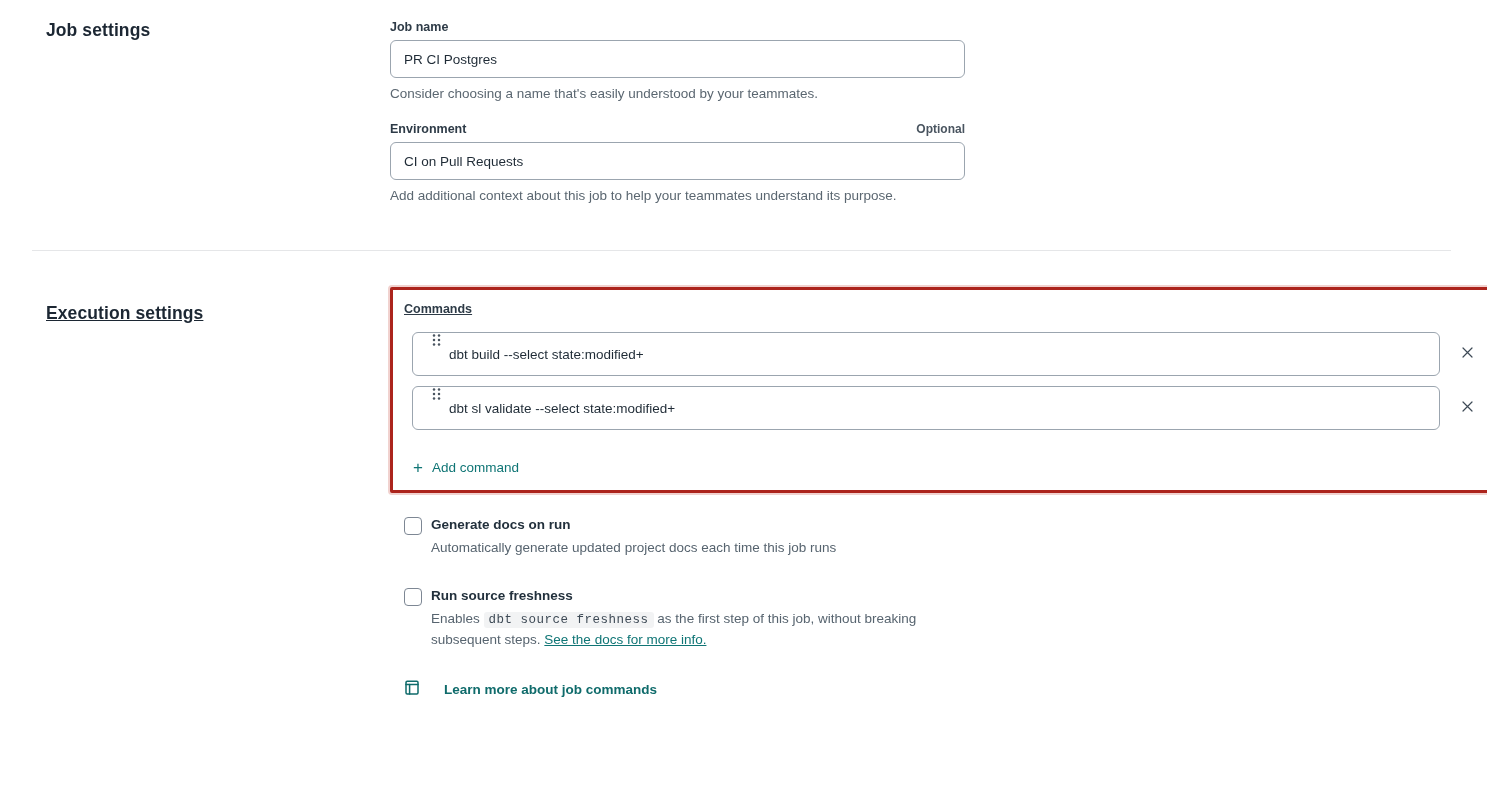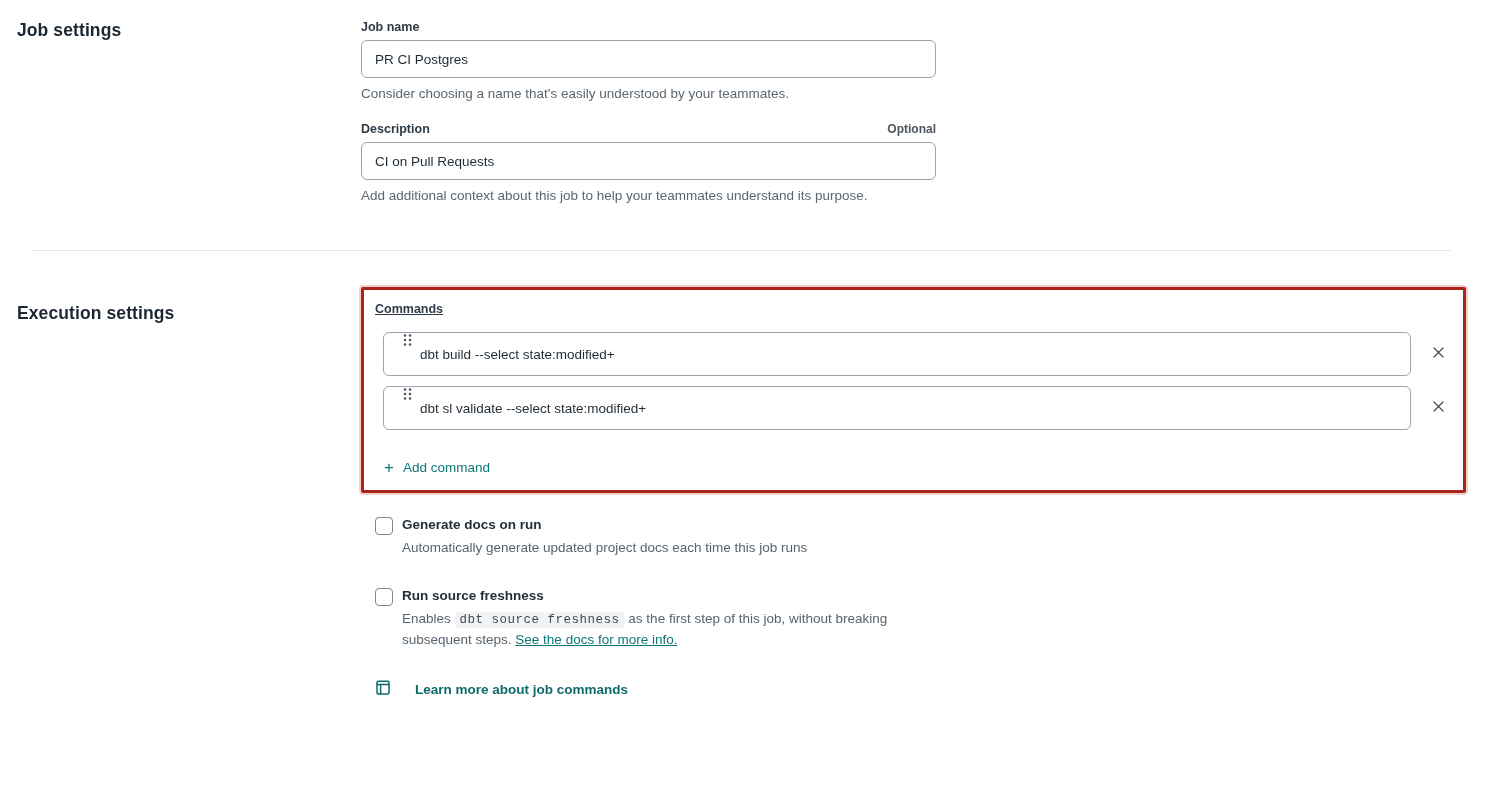--- a/index.html
+++ b/index.html
@@ -6,21 +6,21 @@
   html, body { background: #ffffff; }
   body {
     width: 1487px; height: 804px;
     font-family: "Liberation Sans", "DejaVu Sans", sans-serif;
     color: #1d2936;
     overflow: hidden;
     position: relative;
   }
   .page { width: 1487px; height: 804px; padding-top: 20px; }
 
-  .section { display: flex; padding-left: 17px; padding-right: 27px; }
+  .section { display: flex; padding-left: 46px; padding-right: 27px; }
   .left-col { width: 344px; flex: 0 0 344px; }
   h2.section-heading {
     font-size: 17.5px; font-weight: 700; color: #1c2733; letter-spacing: .1px;
   }
 
   
   .form-col { width: 575px; }
   .field { margin-bottom: 21px; }
   .field:last-child { margin-bottom: 0; }
   .field-label-row { display: flex; justify-content: space-between; align-items: baseline; margin-bottom: 6px; }
@@ -41,21 +41,21 @@
     background: #ffffff; display: flex; align-items: center;
     padding: 0 13px; font-size: 13.5px; color: #1f2b36; cursor: pointer;
   }
   .select-chevron { position: absolute; right: 14px; top: 50%; transform: translateY(-50%); display: flex; }
 
   .divider { border: none; border-top: 1px solid #e5e6e8; margin: 0 36px 0 32px; }
   .divider-top { margin-top: 47px; }
 
   
   .exec-section { margin-top: 36px; }
-  .exec-left h2 { margin-top: 16px; }
+  .exec-left h2 { margin-top: 16px; text-decoration: underline; }
   .content-col { flex: 1; }
 
   .commands-box {
     border: 3px solid #ac241c;
     box-shadow: 0 0 0 2px rgba(206, 92, 82, 0.28);
     border-radius: 2px;
     padding: 12px 14px 13px 11px;
     background: #ffffff;
   }
   .commands-label { font-size: 12.5px; font-weight: 700; color: #2e3b47; display: block; margin-bottom: 16px; text-decoration: underline; }
@@ -119,21 +119,21 @@
       <div class="field">
         <div class="field-label-row">
           <span class="field-label">Job name</span>
         </div>
         <input type="text" class="text-input" value="PR CI Postgres" style="">
         <div class="field-help">Consider choosing a name that's easily understood by your teammates.</div>
       </div>
 
       <div class="field">
         <div class="field-label-row">
-          <span class="field-label">Description</span>
+          <span class="field-label">Environment</span>
           <span class="optional-badge">Optional</span>
         </div>
         <input type="text" class="text-input" value="CI on Pull Requests" style="">
         <div class="field-help">Add additional context about this job to help your teammates understand its purpose.</div>
       </div>
 
 
     </div>
   </div>
 

